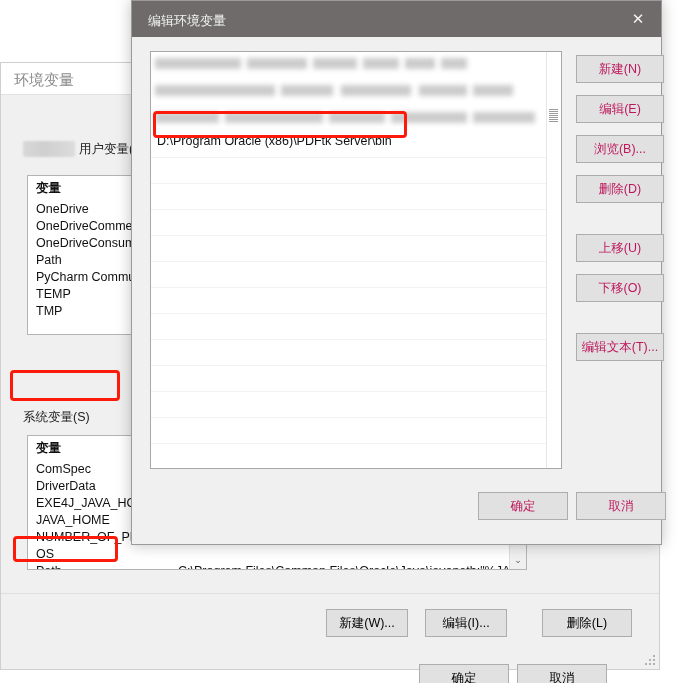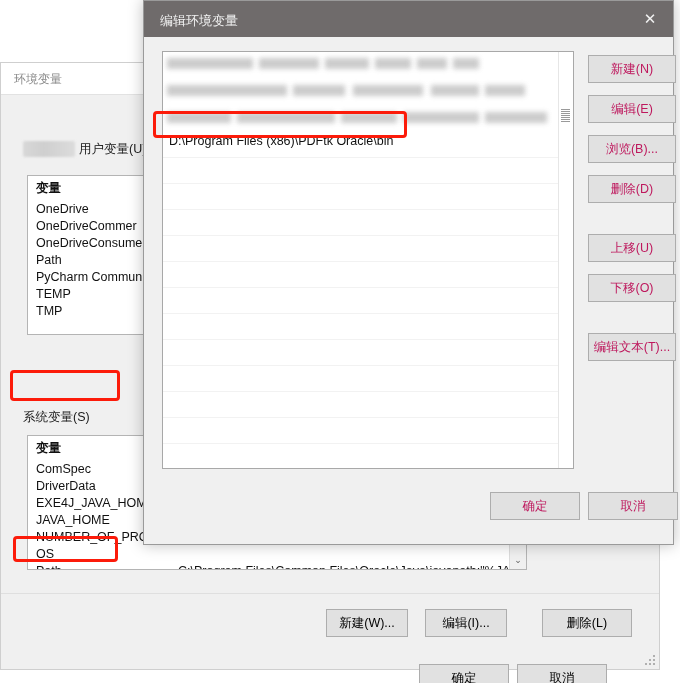--- a/index.html
+++ b/index.html
@@ -34,21 +34,21 @@
     width: 100%;
     height: 32px;
     background: #ffffff;
     border-bottom: 1px solid #e2e2e2;
     box-sizing: border-box;
   }
   #bg-title-text {
     position: absolute;
     left: 13px;
     top: 8px;
-    font-size: 12px;
+    font-size: 15px;
     color: #888888;
   }
   #bg-body {
     position: absolute;
     left: 0; top: 32px;
     right: 0; bottom: 0;
     background: #f0f0f0;
   }
 
   .grp-label {
@@ -165,21 +165,20 @@
   #dlg {
     position: absolute;
     left: 131px;
     top: 0;
     width: 531px;
     height: 545px;
     background: #f0f0f0;
     border: 1px solid #9a9a9a;
     box-sizing: border-box;
     box-shadow: 0 0 14px rgba(0,0,0,0.25);
-    margin-left: 12px;
   }
   #dlg-titlebar {
     position: absolute;
     left: 0; top: 0;
     width: 100%;
     height: 36px;
     background: #6f6b6b;
   }
   #dlg-title-text {
     position: absolute;
@@ -381,21 +380,21 @@
     </div>
     <div class="redacted-row">
       <div class="redact-bar" style="left:4px;  top:8px; width:64px;"></div>
       <div class="redact-bar" style="left:74px; top:8px; width:98px;"></div>
       <div class="redact-bar" style="left:178px;top:8px; width:56px;"></div>
       <div class="redact-bar" style="left:240px;top:8px; width:76px;"></div>
       <div class="redact-bar" style="left:322px;top:8px; width:62px;"></div>
     </div>
 
     <div class="dlg-row" style="height:28px;">
-      <div class="dlg-row-text">D:\Program Files (x86)\PDFtk Oracle\bin</div>
+      <div class="dlg-row-text">D:\Program Oracle (x86)\PDFtk Server\bin</div>
     </div>
 
     <div class="dlg-row"></div>
     <div class="dlg-row"></div>
     <div class="dlg-row"></div>
     <div class="dlg-row"></div>
     <div class="dlg-row"></div>
     <div class="dlg-row"></div>
     <div class="dlg-row"></div>
     <div class="dlg-row"></div>

